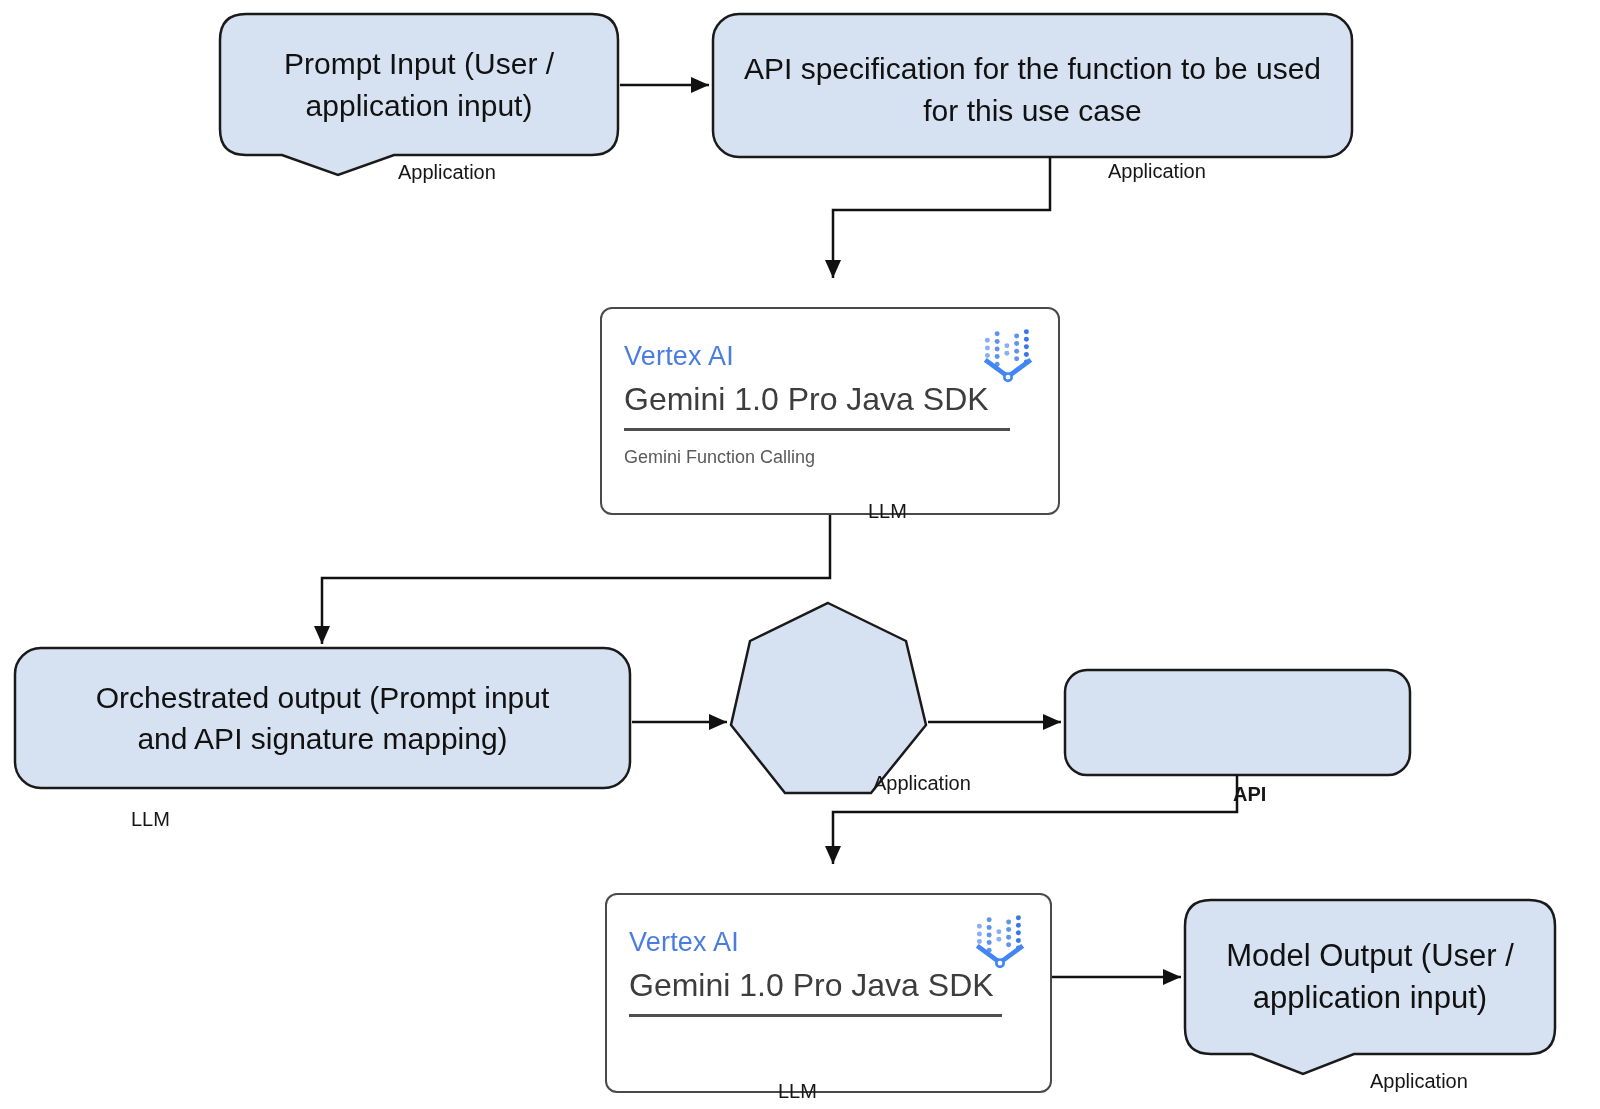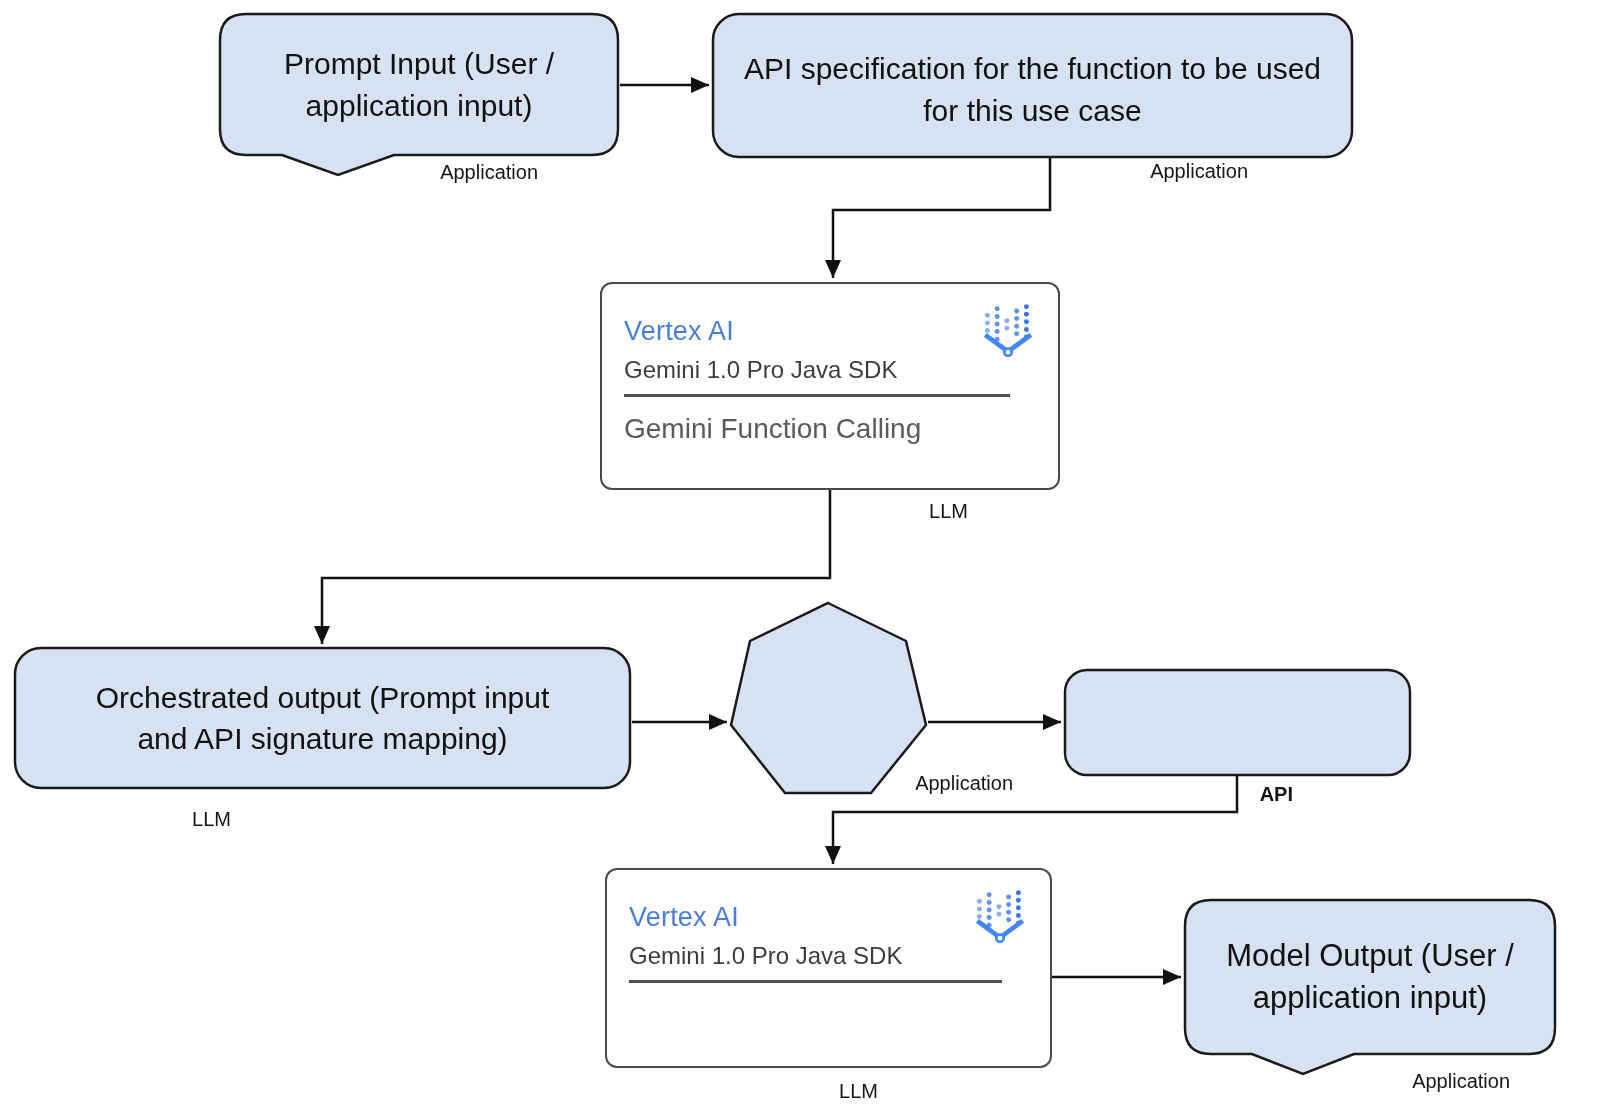--- a/index.html
+++ b/index.html
@@ -7,31 +7,31 @@
   #canvas{position:relative;width:1600px;height:1109px;background:#ffffff;overflow:hidden;}
   svg.layer{position:absolute;left:0;top:0;width:1600px;height:1109px;}
 
   .node-text{
     position:absolute;display:flex;align-items:center;justify-content:center;
     text-align:center;color:#111111;font-size:30px;line-height:1.37;
   }
   .node-text > span{display:inline-block;}
 
   .role-label{
-    position:absolute;font-size:20px;color:#161616;text-align:right;
+    position:absolute;font-size:20px;color:#161616;text-align:left;
   }
 
   .card{
     position:absolute;background:#ffffff;border:2.5px solid #4a4a4a;border-radius:12px;
-    box-sizing:border-box;padding:32px 24px 0 22px;
+    box-sizing:border-box;padding:32px 24px 0 22px;margin-top:25px;
   }
   .card-title{color:#4a7de0;font-size:27px;font-weight:500;letter-spacing:.2px;}
-  .card-subtitle{color:#3d3d3d;font-size:24px;margin-top:9px;white-space:nowrap;}
+  .card-subtitle{color:#3d3d3d;font-size:32px;margin-top:9px;white-space:nowrap;}
   .card-rule{height:3px;background:#4f4f4f;margin:10px 24px 0 0;}
-  .card-caption{color:#5a5a5a;font-size:28px;margin-top:16px;white-space:nowrap;}
+  .card-caption{color:#5a5a5a;font-size:18px;margin-top:16px;white-space:nowrap;}
   .vertex-icon{position:absolute;top:18px;right:24px;width:52px;height:57px;}
 </style>
 </head>
 <body>
 
 <div id="canvas">
 
   <svg class="layer" viewBox="0 0 1600 1109">
     <defs>
       <marker id="arrow" markerUnits="userSpaceOnUse" markerWidth="20" markerHeight="16" refX="18" refY="8" orient="auto">

